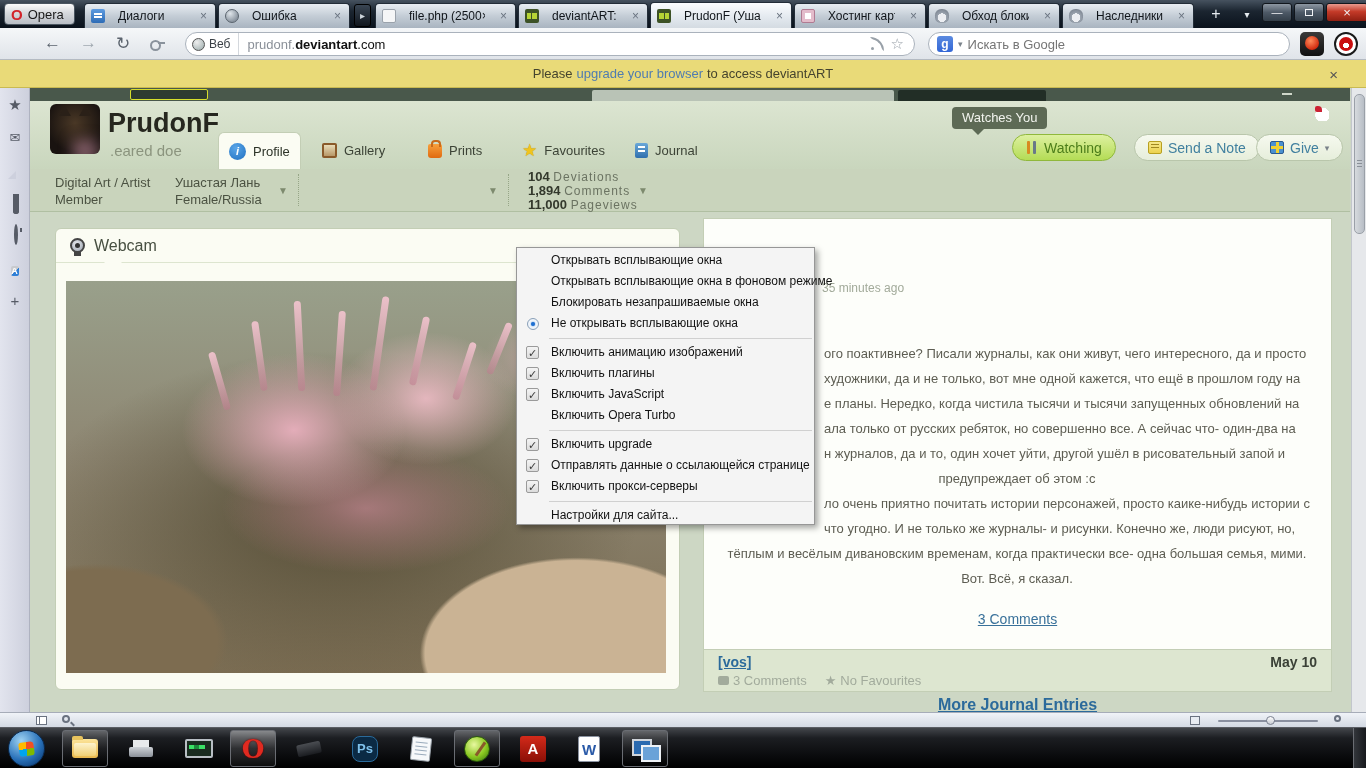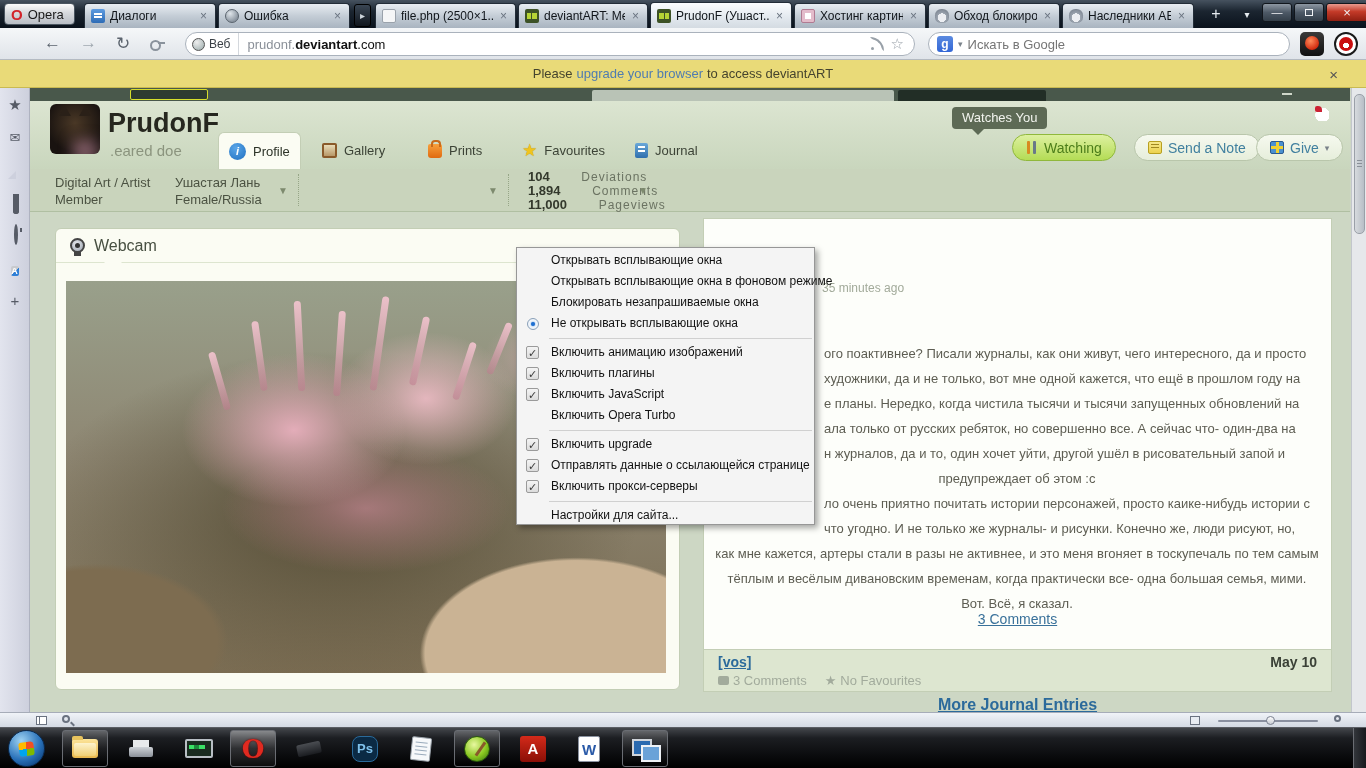--- a/index.html
+++ b/index.html
@@ -9,21 +9,21 @@
 
   
   .tabbar { position:absolute; left:0; top:0; width:1366px; height:28px;
     background:linear-gradient(#46525f,#1b2530 40%,#0a121c); }
   .opera-btn { position:absolute; left:4px; top:3px; height:22px; padding:0 10px 0 6px;
     background:linear-gradient(#fbfbfb,#d6d9dd 45%,#b9bec5); border:1px solid #4a5560; border-radius:4px;
     display:flex; align-items:center; gap:5px; font-size:13px; color:#1a1a1a; }
   .opera-o { color:#d2232a; font-weight:bold; font-size:15px; line-height:15px; }
   .tab { position:absolute; top:3px; height:25px; border:1px solid #232d38; border-bottom:none;
     border-radius:4px 4px 0 0; background:linear-gradient(#e8edf2,#c4cdd6 50%,#a9b4c0);
-    display:flex; align-items:center; padding:12px 6px; gap:5px; font-size:12px; color:#10151a; overflow:hidden; }
+    display:flex; align-items:center; padding:12px 6px; gap:13px; font-size:12px; color:#10151a; overflow:hidden; }
   .tab.active { background:linear-gradient(#fbfdff,#e2e8ee 60%,#d4dbe2); top:2px; height:26px; }
   .tab-label { white-space:nowrap; overflow:hidden; flex:1; }
   .tab-close { color:#6a7480; font-size:12px; padding:0 2px; }
   .fava { width:14px; height:14px; flex:0 0 14px; border-radius:2px; position:relative; }
   .fv-chat { background:linear-gradient(#5d9be0,#2e6cb6); }
   .fv-chat::after{ content:""; position:absolute; left:3px; top:4px; width:8px; height:2px; background:#fff; box-shadow:0 3px 0 #fff; }
   .fv-globe { border-radius:50%; background:radial-gradient(circle at 35% 30%, #dfe5ea, #8d97a2 70%); border:1px solid #5a646e; }
   .fv-page { background:#f5f6f7; border:1px solid #9aa2ab; }
   .fv-da { background:#3d5226; }
   .fv-da::after { content:""; position:absolute; left:2px; top:4px; width:10px; height:6px;
@@ -148,21 +148,21 @@
   .llama-ico { position:absolute; left:1313px; top:106px; width:16px; height:15px;
     background:radial-gradient(circle at 60% 60%, #fff 0 55%, transparent 56%); }
   .llama-ico::after { content:""; position:absolute; left:2px; top:0; width:7px; height:6px; background:#c23; border-radius:2px 4px 0 2px; }
 
   .statsbar { position:absolute; left:30px; top:169px; width:1320px; height:43px; background:#c9d4bc;
     border-bottom:1px solid #b0bfa2; font-size:13px; color:#4b5242; }
   .stat2 { line-height:17px; }
   .stat-sep { position:absolute; top:5px; height:32px; border-left:1px dotted #96a687; }
   .stat-caret { position:absolute; color:#7d8a6e; font-size:10px; }
   .statnum { font-weight:bold; color:#33382c; }
-  .statword { color:#6b7362; letter-spacing:1px; font-size:12px;margin-left:28px; }
+  .statword { color:#6b7362; letter-spacing:1px; font-size:12px; }
 
   
   .webcambox { position:absolute; left:55px; top:228px; width:625px; height:462px;
     background:#fbfcf3; border:1px solid #c3ceb5; border-radius:6px; }
   .webcam-hd { height:34px; border-bottom:1px solid #dde5cf; display:flex; align-items:center; gap:9px; padding:0 14px;
     font-size:16px; color:#474f41; position:relative; }
   .webcam-hd::after { content:""; position:absolute; left:48px; bottom:-9px; border:9px solid transparent; border-top-color:#fbfcf3; border-bottom:none; }
   .cam-ico { width:15px; height:15px; border-radius:50%; border:2px solid #444; position:relative;
     background:radial-gradient(circle at 40% 35%, #e8eaee, #9aa2ae); }
   .cam-ico::before { content:""; position:absolute; left:3px; top:3px; width:5px; height:5px; border-radius:50%; background:#333; }
@@ -480,21 +480,20 @@
     <div class="jr-time">35 minutes ago</div>
     <div class="jr-lines">
       <div class="jr-line left">ого поактивнее? Писали журналы, как они живут, чего интересного, да и просто</div>
       <div class="jr-line left">художники, да и не только, вот мне одной кажется, что ещё в прошлом году на</div>
       <div class="jr-line left">е планы. Нередко, когда чистила тысячи и тысячи запущенных обновлений на</div>
       <div class="jr-line left">ала только от русских ребяток, но совершенно все. А сейчас что- один-два на</div>
       <div class="jr-line left">н журналов, да и то, один хочет уйти, другой ушёл в рисовательный запой и</div>
       <div class="jr-line center">предупреждает об этом :с</div>
       <div class="jr-line left">ло очень приятно почитать истории персонажей, просто каике-нибудь истории с</div>
       <div class="jr-line left">что угодно. И не только же журналы- и рисунки. Конечно же, люди рисуют, но,</div>
-      <div class="jr-line center">как мне кажется, артеры стали в разы не активнее, и это меня вгоняет в тоскупечаль по тем самым</div>
       <div class="jr-line center">тёплым и весёлым дивановским временам, когда практически все- одна большая семья, мими.</div>
       <div class="jr-line center">Вот. Всё, я сказал.</div>
     </div>
     <a class="jr-comments" href="#">3 Comments</a>
   </div>
   <div class="jr-footer">
     <a class="vos-link" href="#">[vos]</a>
     <span class="jr-date">May 10</span>
     <div class="jr-meta">
       <span><span class="bub-ico"></span><span>3 Comments</span></span>

